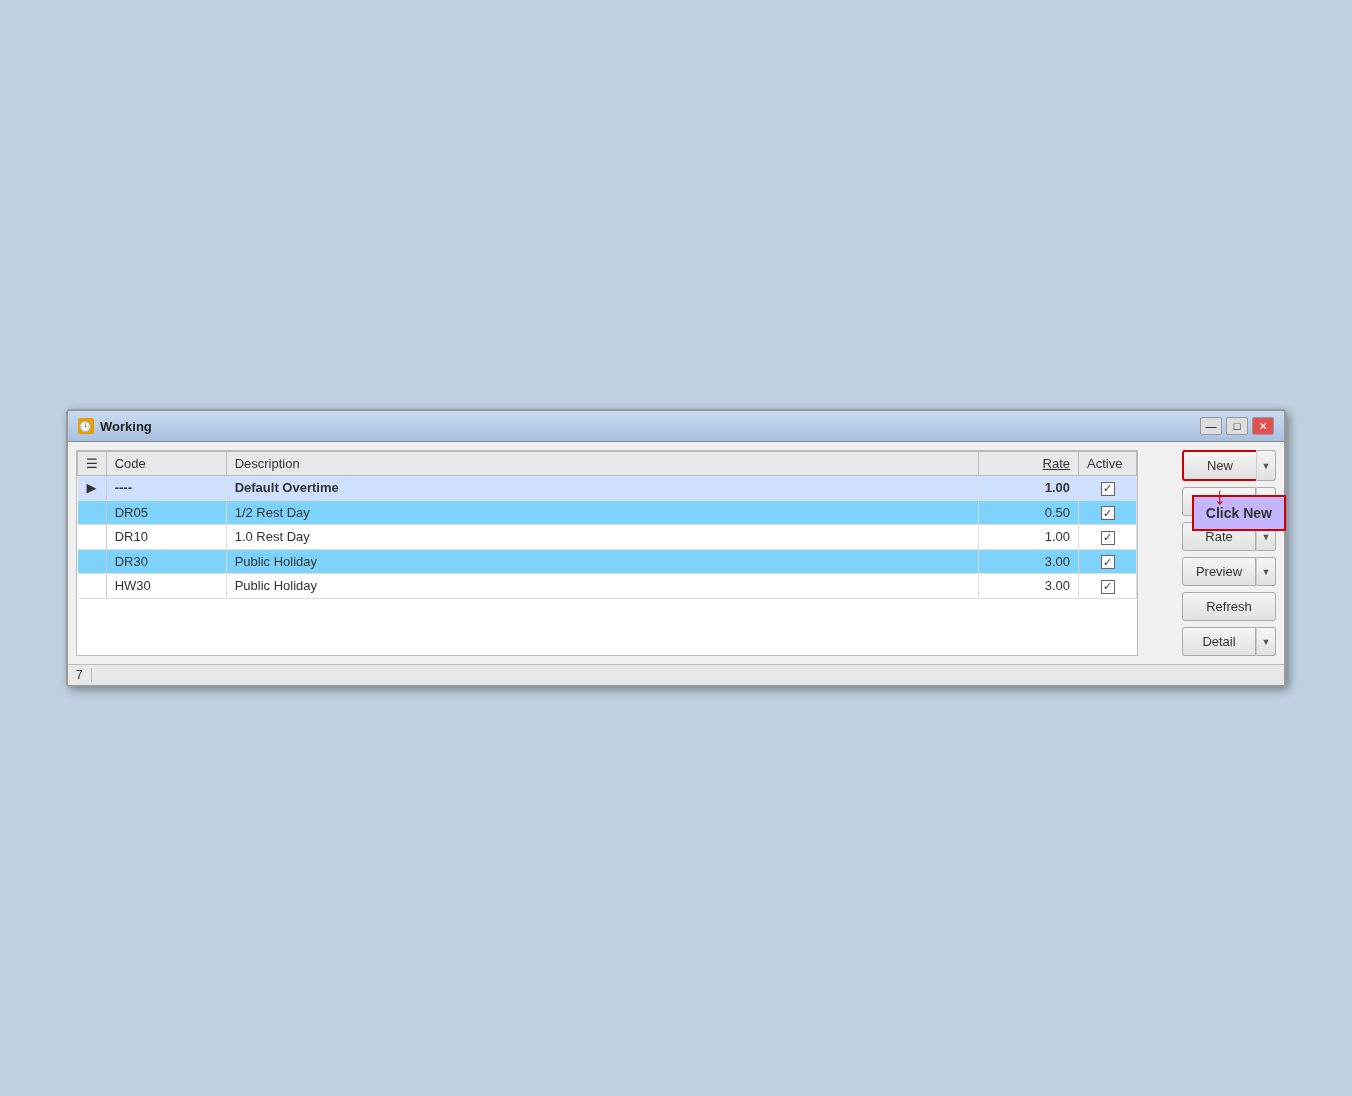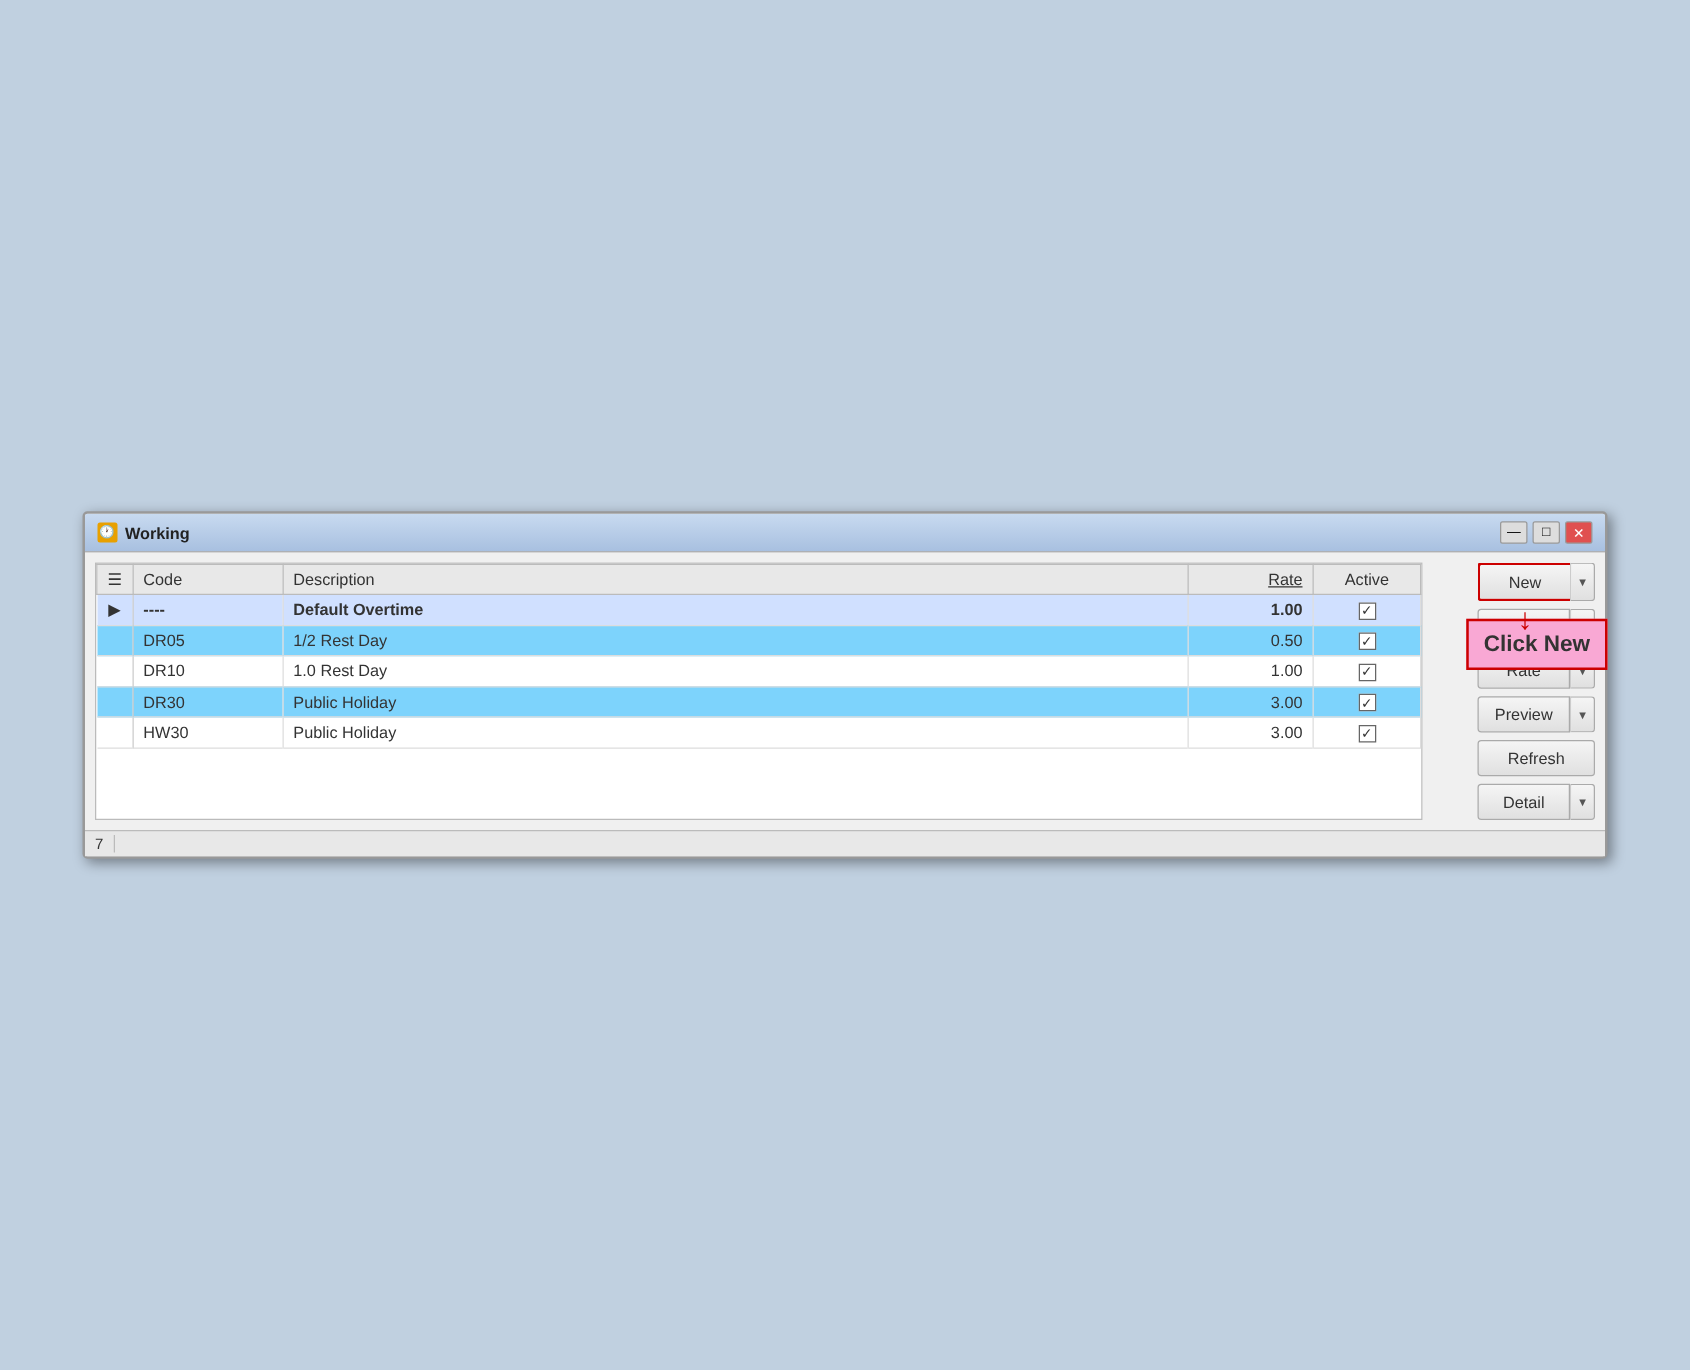--- a/index.html
+++ b/index.html
@@ -173,24 +173,24 @@
       display: flex;
       align-items: center;
       justify-content: center;
       font-size: 9px;
       color: #555;
     }
     .click-new-annotation {
       position: absolute;
       top: 45px;
       right: -10px;
-      background: #f9a8d4;
+      background: #c4b5fd;
       border: 2px solid #cc0000;
       padding: 8px 12px;
-      font-size: 18px;
+      font-size: 14px;
       font-weight: bold;
       color: #333;
       white-space: nowrap;
       z-index: 10;
     }
     .arrow-down {
       position: absolute;
       top: 32px;
       right: 50px;
       color: #cc0000;
@@ -248,21 +248,21 @@
             </th>
             <th style="width:120px;">
               <span>Code</span>
             </th>
             <th>
               <span>Description</span>
             </th>
             <th style="width:100px; text-align:right;text-decoration:underline;">
               <span>Rate</span>
             </th>
-            <th style="width:86px; text-align:center;">
+            <th style="width:58px; ">
               <span>Active</span>
             </th>
           </tr>
         </thead>
         <tbody id="table-body">
         <tr class="selected">
               <td class="row-indicator">▶</td>
               <td class="bold-text">----</td>
               <td class="bold-text">Default Overtime</td>
               <td class="rate-cell bold-text">1.00</td>

